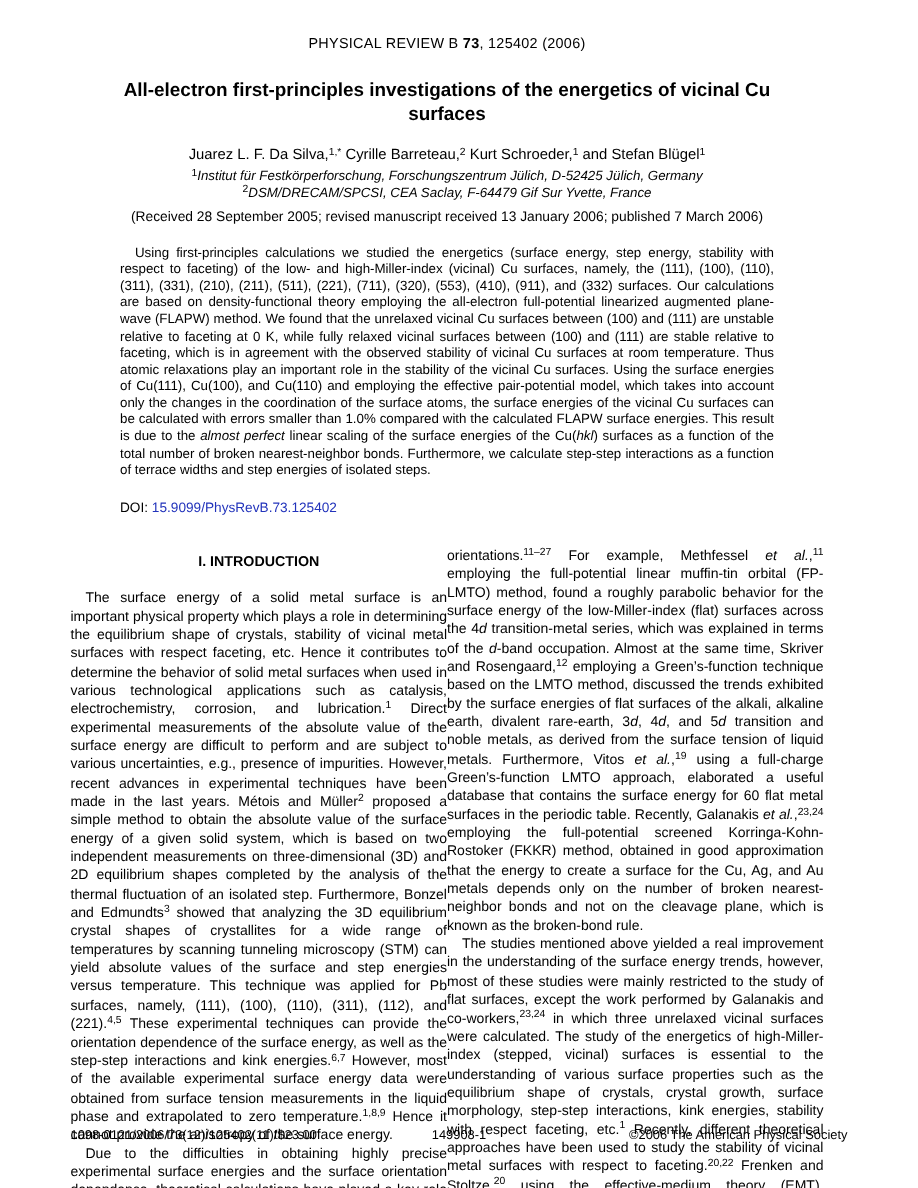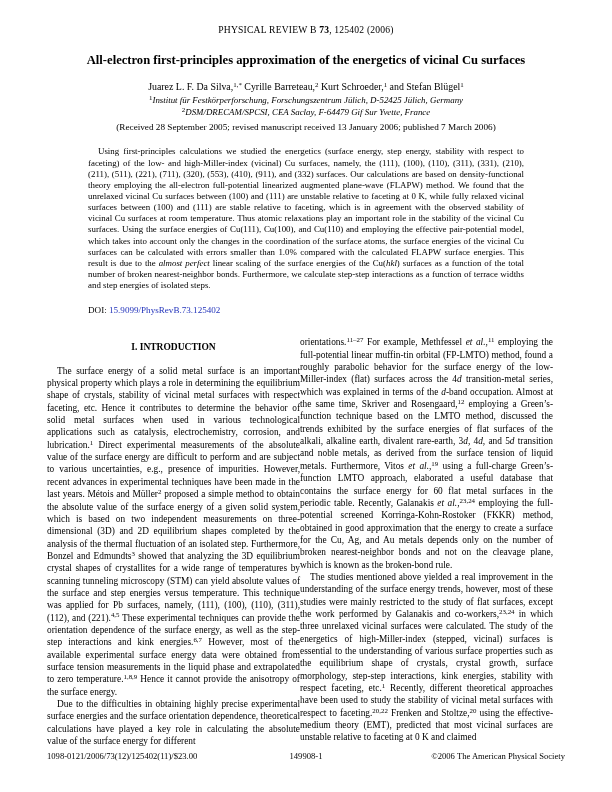--- a/index.html
+++ b/index.html
@@ -1,23 +1,23 @@
 <!DOCTYPE html>
 <html><head>
 <meta charset="utf-8">
 <style>
   html, body { margin: 0; padding: 0; background: #ffffff; }
   .page {
     width: 612px; height: 792px;
     background: #ffffff;
     color: #000000;
-    font-family: Liberation Serif, serif;
+    font-family: Liberation Sans, sans-serif;
     position: relative;
     box-sizing: border-box;
-    padding: 24px 47px 0 47px;
+    padding: 24px 63px 0 47px;
     overflow: hidden;
   }
   .journal-header { text-align: center; font-size: 9.6px; letter-spacing: 0.2px; }
   .journal-header b { font-weight: bold; }
   .title {
     text-align: center; font-size: 12.6px; font-weight: bold;
     margin: 17px 18px 0 18px; line-height: 1.3;
   }
   .authors { text-align: center; font-size: 9.9px; margin-top: 13px; }
   .affils { margin-top: 3px; }
@@ -61,21 +61,21 @@
 </style>
 </head>
 <body>
 
 <div class="page">
 
   <div class="journal-header">
     <span>PHYSICAL REVIEW B </span><b>73</b><span>, 125402 (2006)</span>
   </div>
 
-  <h1 class="title">All-electron first-principles approximation of the energetics of vicinal Cu surfaces</h1>
+  <h1 class="title">All-electron first-principles investigations of the energetics of vicinal Cu surfaces</h1>
 
   <div class="authors">Juarez L. F. Da Silva,<sup>1,*</sup> Cyrille Barreteau,<sup>2</sup> Kurt Schroeder,<sup>1</sup> and Stefan Blügel<sup>1</sup></div>
 
   <div class="affils">
     <div class="affil"><sup>1</sup><i>Institut für Festkörperforschung, Forschungszentrum Jülich, D-52425 Jülich, Germany</i></div>
     <div class="affil"><sup>2</sup><i>DSM/DRECAM/SPCSI, CEA Saclay, F-64479 Gif Sur Yvette, France</i></div>
   </div>
 
   <div class="received">(Received 28 September 2005; revised manuscript received 13 January 2006; published 7 March 2006)</div>
 

